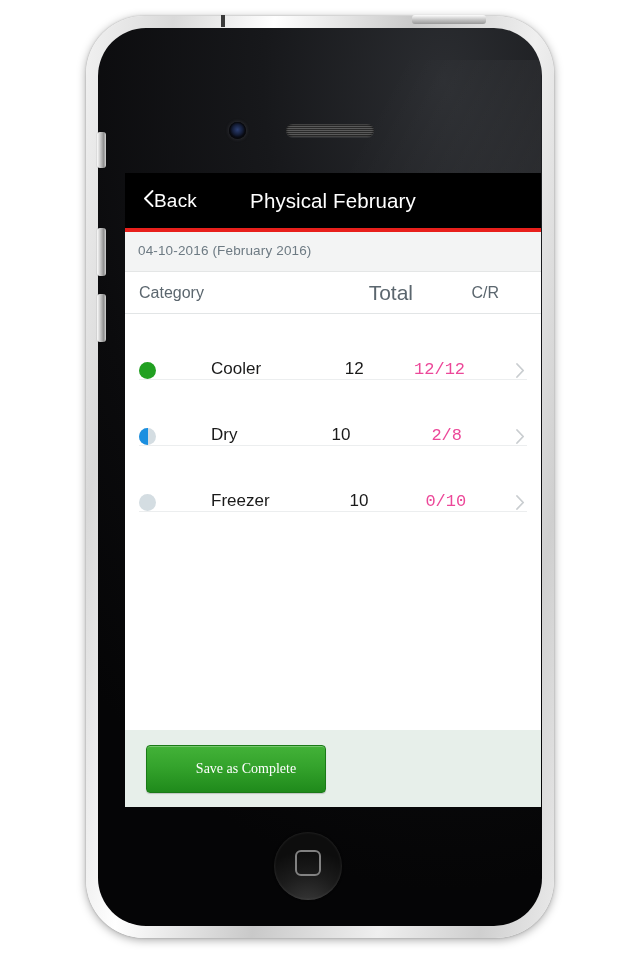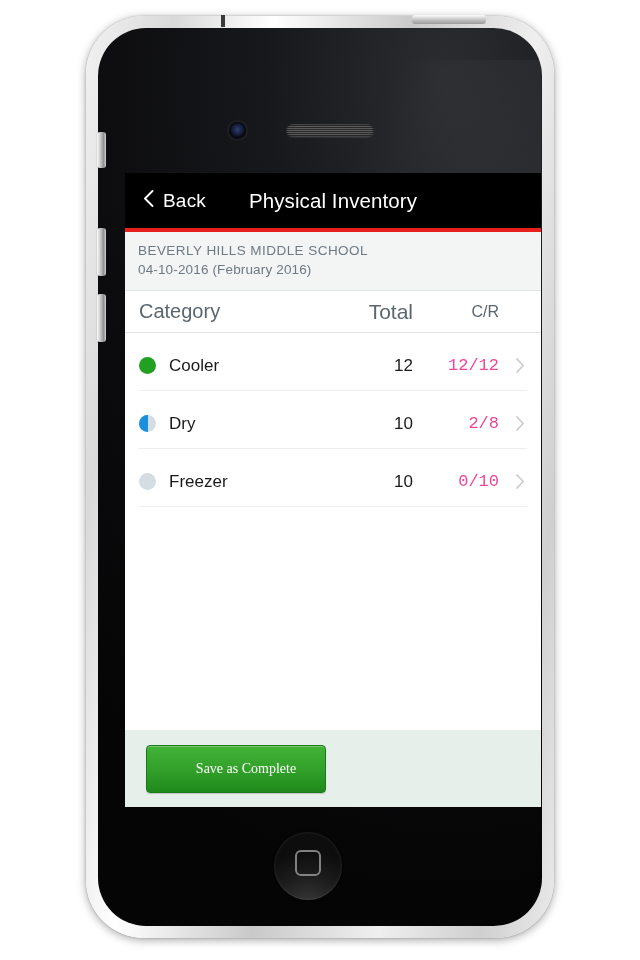--- a/index.html
+++ b/index.html
@@ -100,21 +100,21 @@
   }
 
   
   #navbar {
     position: relative;
     height: 55px;
     background: #000000;
   }
   #back-button {
     position: absolute; left: 18px; top: 0; height: 55px;
-    display: flex; align-items: center; gap: 9px;
+    display: flex; align-items: center; 
     cursor: pointer;
   }
   #back-chevron-icon { display: block; }
   #back-label {
     color: #ffffff; font-size: 19px; letter-spacing: 0.2px;
   }
   #nav-title {
     position: absolute; left: 0; right: 0; top: 0; height: 55px;
     display: flex; align-items: center; justify-content: center;
     color: #ffffff; font-size: 20.5px; letter-spacing: 0.1px;
@@ -136,32 +136,33 @@
     line-height: 19px;
   }
 
   
   #table-header {
     display: flex; align-items: center;
     height: 42px; padding: 0 14px;
     border-bottom: 1px solid #e2e5e6;
     background: #fff;
   }
-  .col-category { flex: 1; color: #5b666e; font-size: 20px; }
+  .col-category { flex: 1; color: #5b666e; font-size: 16px; }
   .col-total    { width: 88px; text-align: right; color: #5b666e; font-size: 21px; }
   .col-cr       { width: 86px; text-align: right; color: #5b666e; font-size: 16px; }
   .col-chevron  { width: 28px; }
 
   #table-body { background: #fff; }
 
   .table-row {
-    display: flex; align-items: center;
-    height: 50px; margin: 8px 14px;
+    display: flex; align-items: flex-end;
+    height: 50px; margin: 16px 14px;
     border-bottom: 1px solid #eceeef;
     cursor: pointer;
+    gap: 42px;
   }
   .row-status-dot {
     width: 17px; height: 17px; border-radius: 50%;
     margin-right: 13px; flex: 0 0 auto;
     background: #d4dde2;
     position: relative; overflow: hidden;
   }
   .row-status-dot.full { background: #21a021; }
   .row-status-dot.half { background: #d4dde2; }
   .row-status-dot.half::before {
@@ -231,27 +232,26 @@
 
       <div id="navbar">
         <div id="back-button">
           <span id="back-chevron-icon">
             <svg width="11" height="19" viewBox="0 0 11 19">
               <polyline points="9.5,2 2,9.5 9.5,17" fill="none" stroke="#ffffff" stroke-width="1.9" stroke-linecap="round" stroke-linejoin="round"></polyline>
             </svg>
           </span>
           <span id="back-label">Back</span>
         </div>
-        <div id="nav-title">Physical Inventory</div>
+        <div id="nav-title">Physical February</div>
       </div>
 
       <div id="accent-bar"></div>
 
       <div id="subheader">
-        <div id="subheader-school">BEVERLY HILLS MIDDLE SCHOOL</div>
         <div id="subheader-date">04-10-2016 (February 2016)</div>
       </div>
 
       <div id="table-header">
         <div class="col-category">Category</div>
         <div class="col-total">Total</div>
         <div class="col-cr">C/R</div>
         <div class="col-chevron"></div>
       </div>
 

